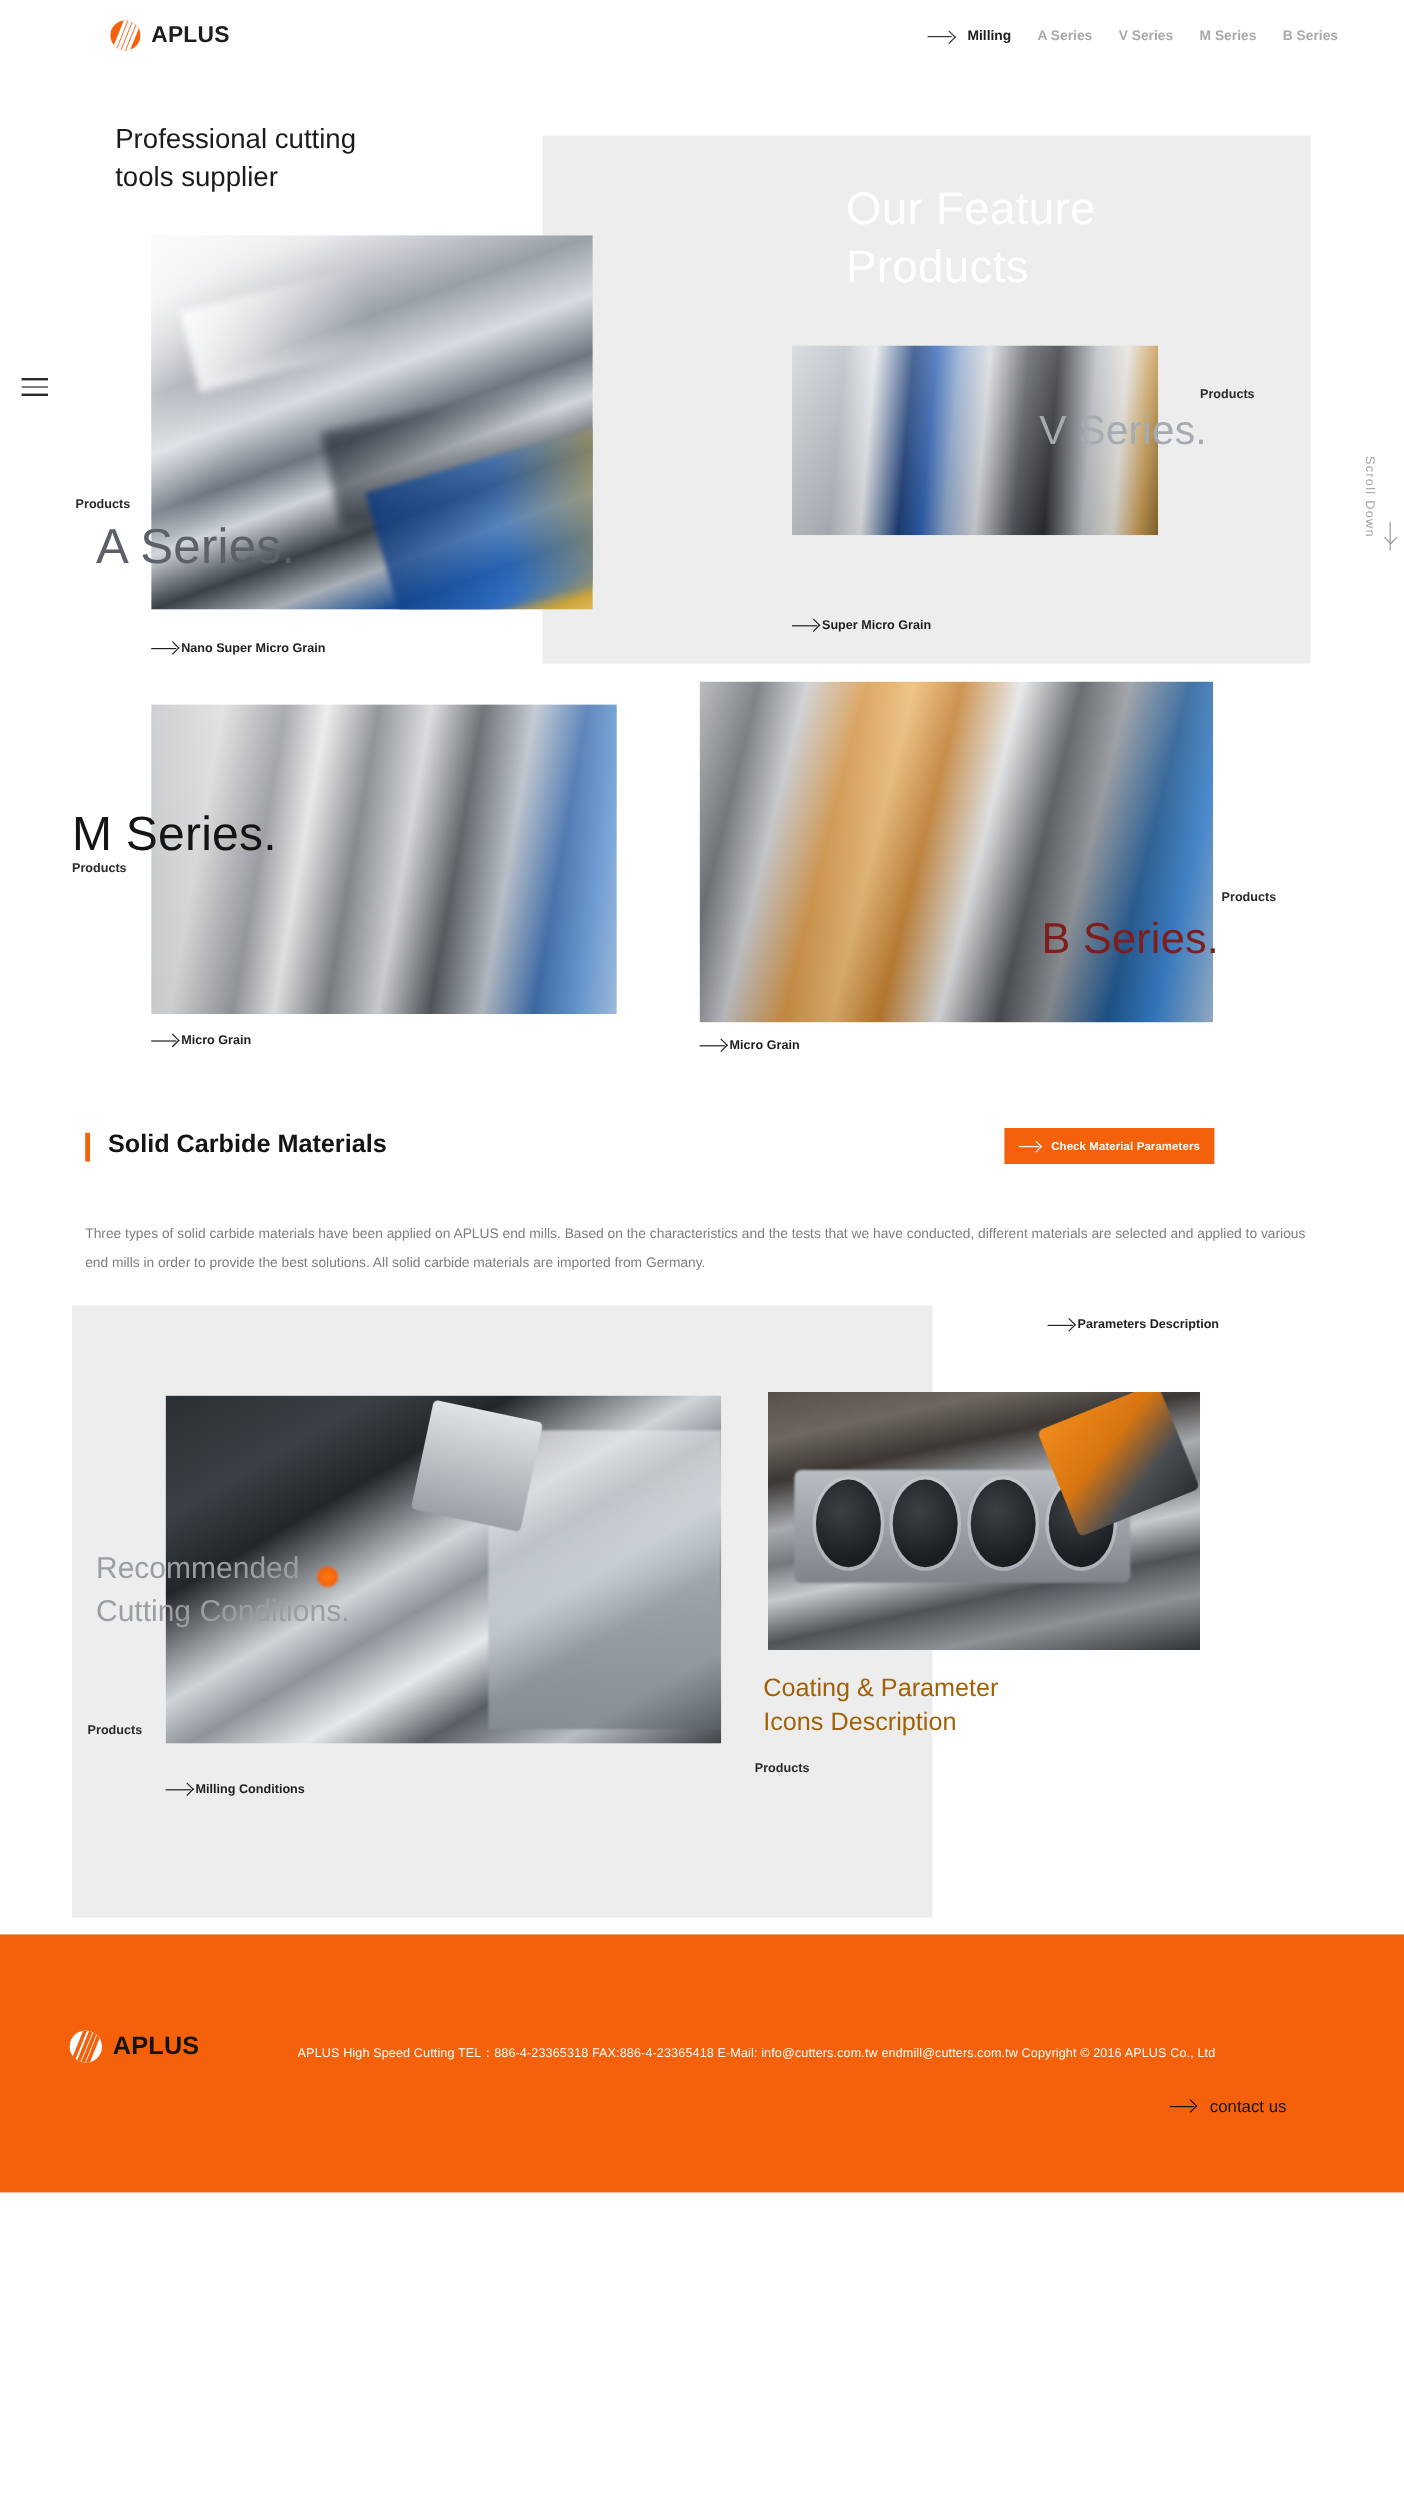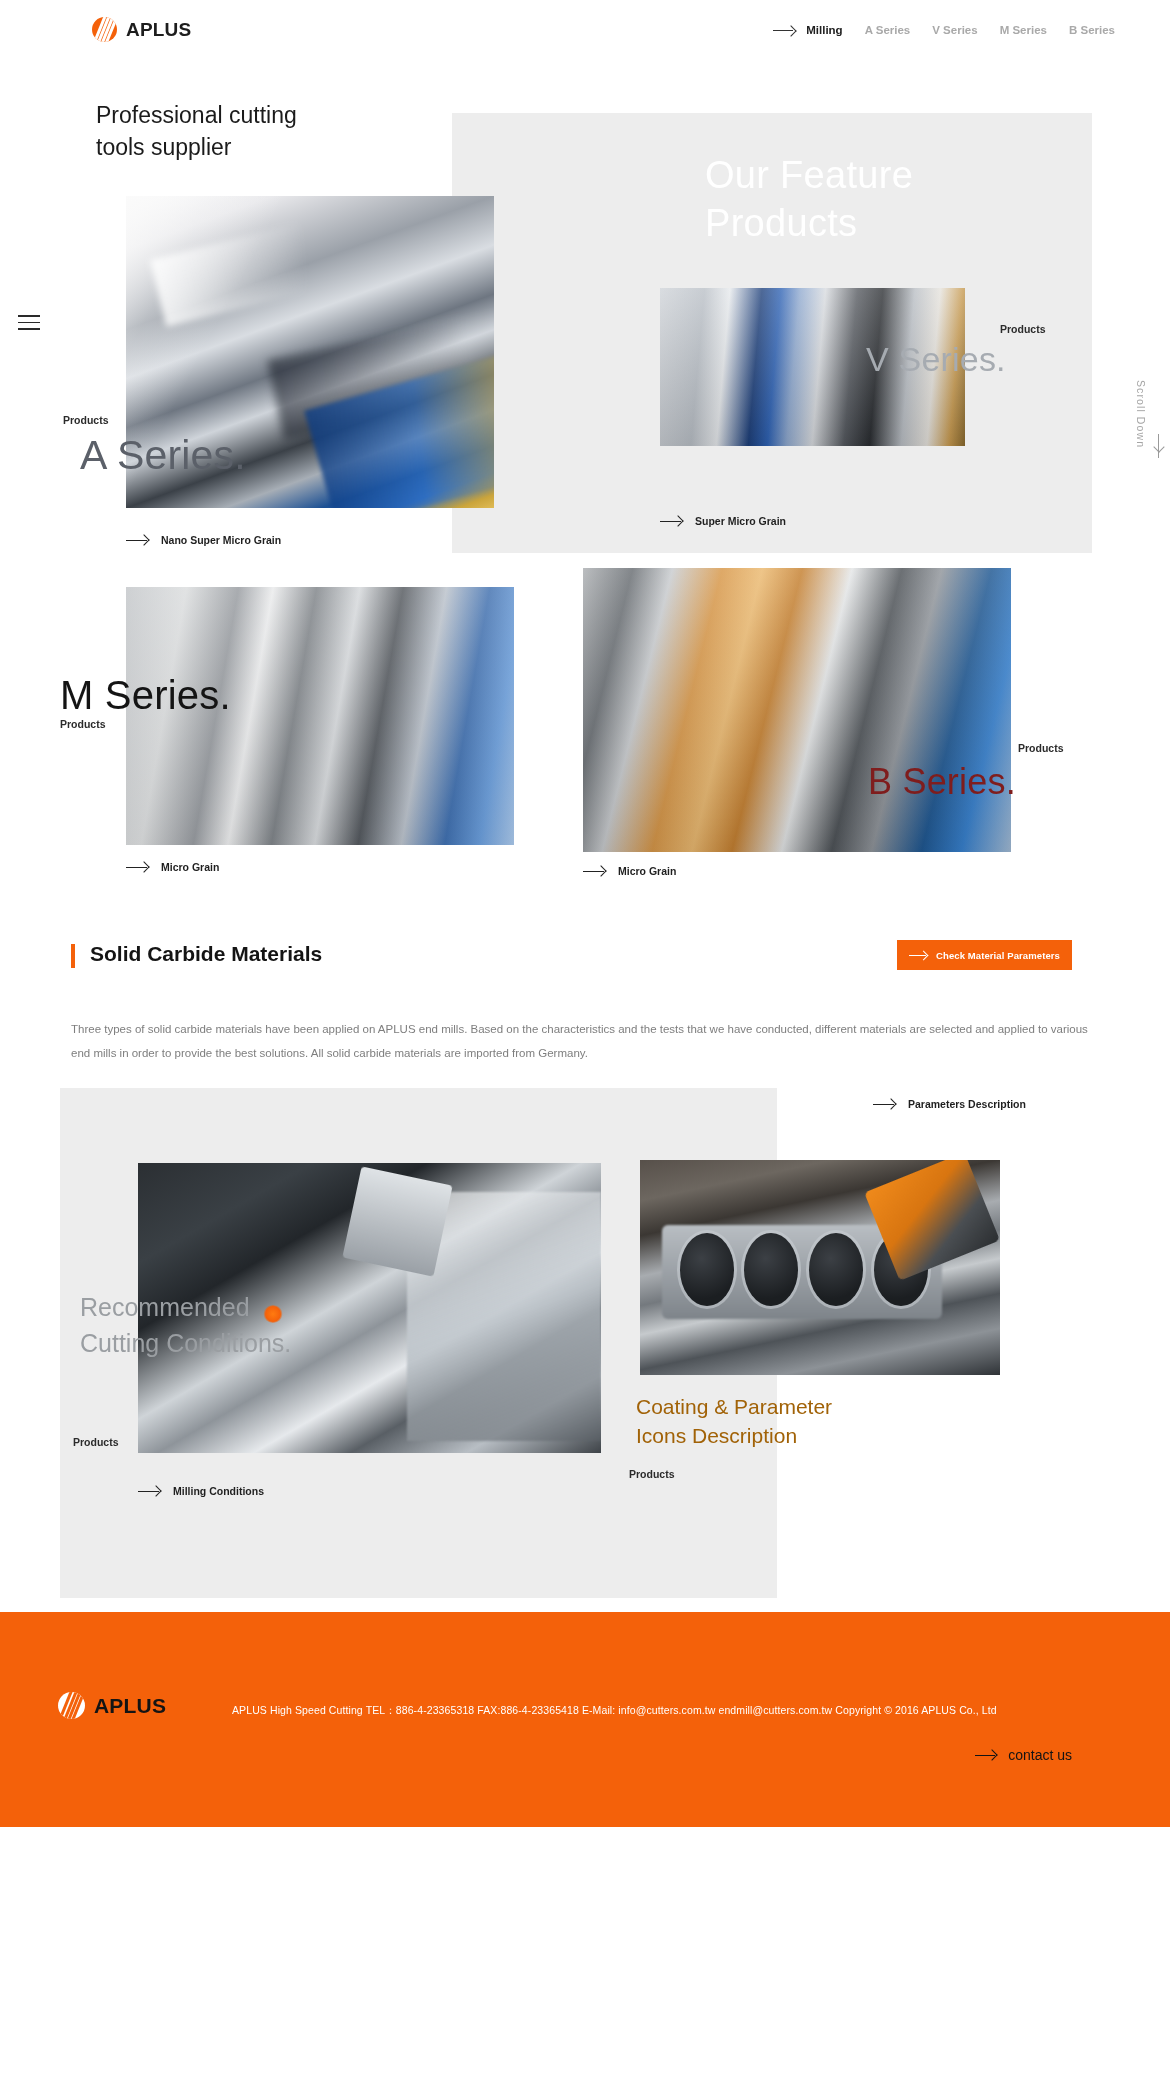--- a/index.html
+++ b/index.html
@@ -99,36 +99,36 @@
   .title-v { left: 866px; top: 340px; font-size: 34px; color: #a6abb1; }
   .label-v { left: 1000px; top: 323px; }
 
   .title-m { left: 60px; top: 661px; font-size: 40px; color: #141414; margin-top: 12px; }
   .label-m { left: 60px; top: 718px; }
 
   .title-b { left: 868px; top: 761px; font-size: 36px; color: #7f1d1d; }
   .label-b { left: 1018px; top: 742px; }
 
   
-  .arrow-link { position: absolute; display: flex; align-items: center; gap: 13px; }
+  .arrow-link { position: absolute; display: flex; align-items: center; gap: 3px; }
   .arrow-link .ar { position: relative; width: 22px; height: 10px; flex: none; }
   .arrow-link .ar:before { content:""; position:absolute; left:0; top:4.5px; width:21px; height:1px; background:#222; }
   .arrow-link .ar:after { content:""; position:absolute; right:0; top:1px; width:7px; height:7px; border-top:1px solid #222; border-right:1px solid #222; transform: rotate(45deg); }
   .arrow-link .tx { font-size: 10.5px; color: #1f1f1f; font-weight: 600; white-space: nowrap; }
 
   .link-a { left: 126px; top: 534px; }
   .link-v { left: 660px; top: 515px; }
   .link-m { left: 126px; top: 861px; }
   .link-b { left: 583px; top: 865px; }
 
   
   .sc-bar { position: absolute; left: 71px; top: 944px; width: 4px; height: 24px; background: #f4610a; }
   .sc-title { position: absolute; left: 90px; top: 942px; font-size: 21px; color: #141414; font-weight: 700; }
   .sc-btn {
-    position: absolute; left: 897px; top: 940px; width: 175px; height: 30px;
+    position: absolute; left: 837px; top: 940px; width: 175px; height: 30px;
     background: #f4610a; display: flex; align-items: center; justify-content: center; gap: 9px; cursor: pointer;
   }
   .sc-btn .ar { position: relative; width: 18px; height: 9px; flex:none; }
   .sc-btn .ar:before { content:""; position:absolute; left:0; top:4px; width:17px; height:1px; background:#fff; }
   .sc-btn .ar:after { content:""; position:absolute; right:0; top:1px; width:6px; height:6px; border-top:1px solid #fff; border-right:1px solid #fff; transform: rotate(45deg); }
   .sc-btn .tx { font-size: 9.5px; color:#fff; font-weight: 700; white-space: nowrap; letter-spacing: .1px; }
 
   .sc-body { position: absolute; left: 71px; top: 1017px; width: 1020px; font-size: 11.5px; line-height: 2.1; color: #7e7e7e; }
 
   
@@ -162,21 +162,21 @@
   .cp-title { position: absolute; left: 636px; top: 1393px; width: 330px; font-size: 21px; line-height: 1.38; color: #a16207; font-weight: 400; }
   .cp-label { position: absolute; left: 629px; top: 1468px; }
   .link-pd { left: 873px; top: 1098px; }
 
   
   .footer { position: absolute; left: 0; top: 1612px; width: 1170px; height: 215px; background: #f4610a; }
   .footer-inner { position: relative; width: 100%; height: 100%; }
   .f-logo { position: absolute; left: 58px; top: 80px; display:flex; align-items:center; gap: 9px; }
   .f-logo-mark { width: 27px; height: 27px; position: relative; }
   .f-logo-text { font-size: 21px; font-weight: 600; color: #141414; letter-spacing:.2px; }
-  .f-info { position: absolute; left: 232px; top: 92px; font-size: 10.5px; color: #fff; white-space: nowrap; letter-spacing: .1px; }
+  .f-info { position: absolute; left: 248px; top: 92px; font-size: 10.5px; color: #fff; white-space: nowrap; letter-spacing: .1px; }
   .f-contact { position: absolute; right: 98px; top: 135px; display:flex; align-items:center; gap: 12px; }
   .f-contact .ar { position: relative; width: 21px; height: 10px; flex:none; }
   .f-contact .ar:before { content:""; position:absolute; left:0; top:4.5px; width:20px; height:1.2px; background:#141414; }
   .f-contact .ar:after { content:""; position:absolute; right:0; top:1px; width:7px; height:7px; border-top:1.2px solid #141414; border-right:1.2px solid #141414; transform: rotate(45deg); }
   .f-contact .tx { font-size: 14px; color: #141414; }
 
   
   .mark-ell { position:absolute; inset:0; border-radius:50%; background:#f4610a; overflow:hidden; transform: rotate(0deg); }
   .mark-ell .st { position:absolute; top:-30%; height:160%; width:2.6px; background:#fff; transform: rotate(22deg); }
   .mark-ell .s1{ left:24%; } .mark-ell .s2{ left:40%; } .mark-ell .s3{ left:56%; } .mark-ell .s4{ left:72%; }

